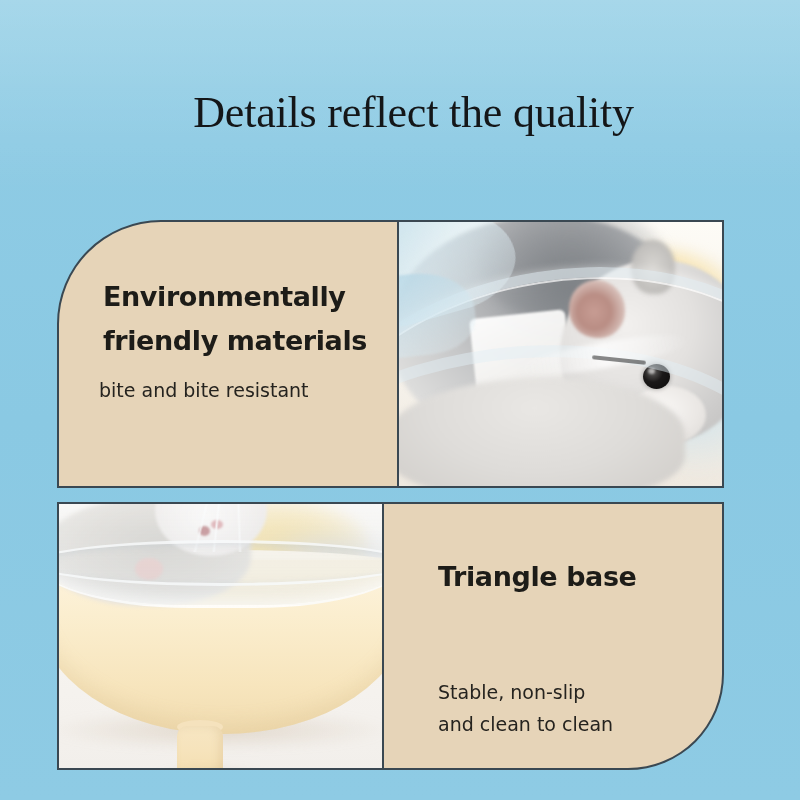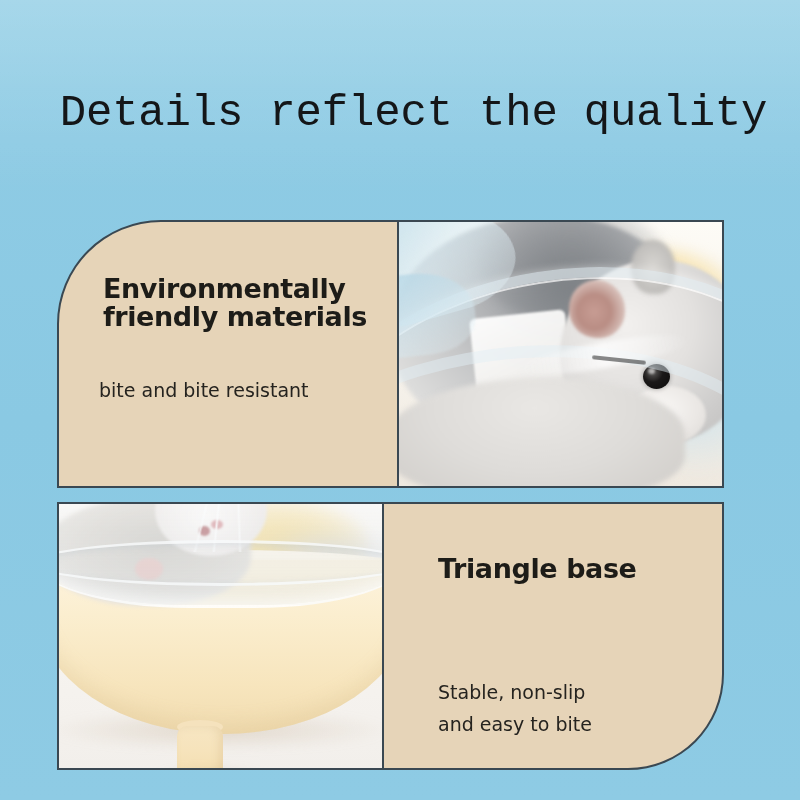--- a/index.html
+++ b/index.html
@@ -38,21 +38,21 @@
     left:0; top:84px; width:100%;
     text-align:center;
   }
   .title-bar .title-text{
     display:inline-block;
     font-size:44px;
     line-height:58px;
     font-weight:400;
     letter-spacing:-0.2px;
     color:#141618;
-    font-family:Liberation Mono, monospace;
+    font-family:Liberation Serif, serif;
     margin-left:27px;
   }
 
   
   .grid{
     position:absolute;
     left:57px; top:220px;
     width:667px; height:550px;
   }
   .row{
@@ -81,21 +81,21 @@
   
   .text-inner{
     position:absolute;
     left:0; top:0; width:100%; height:100%;
   }
   .feat-head{
     position:absolute;
     font-family:"DejaVu Sans", sans-serif;
     font-weight:700;
     font-size:27px;
-    line-height:28px;
+    line-height:44px;
     color:#1d1c18;
     letter-spacing:-0.4px;
   }
   .feat-body{
     position:absolute;
     font-size:19px;
     line-height:32px;
     color:#25231f;
     font-family:"DejaVu Sans", sans-serif;
     font-weight:400;
@@ -469,21 +469,21 @@
         </div>
       </div>
 
       <div class="cell cell-text br">
         <div class="text-inner">
           <div class="feat-head">
             <span>Triangle base</span>
           </div>
           <div class="feat-body">
             <span>Stable, non-slip</span>
-            <span>and easy to bite</span>
+            <span>and clean to clean</span>
           </div>
         </div>
       </div>
 
     </div>
 
   </div>
 </div>
 
 </body></html>

